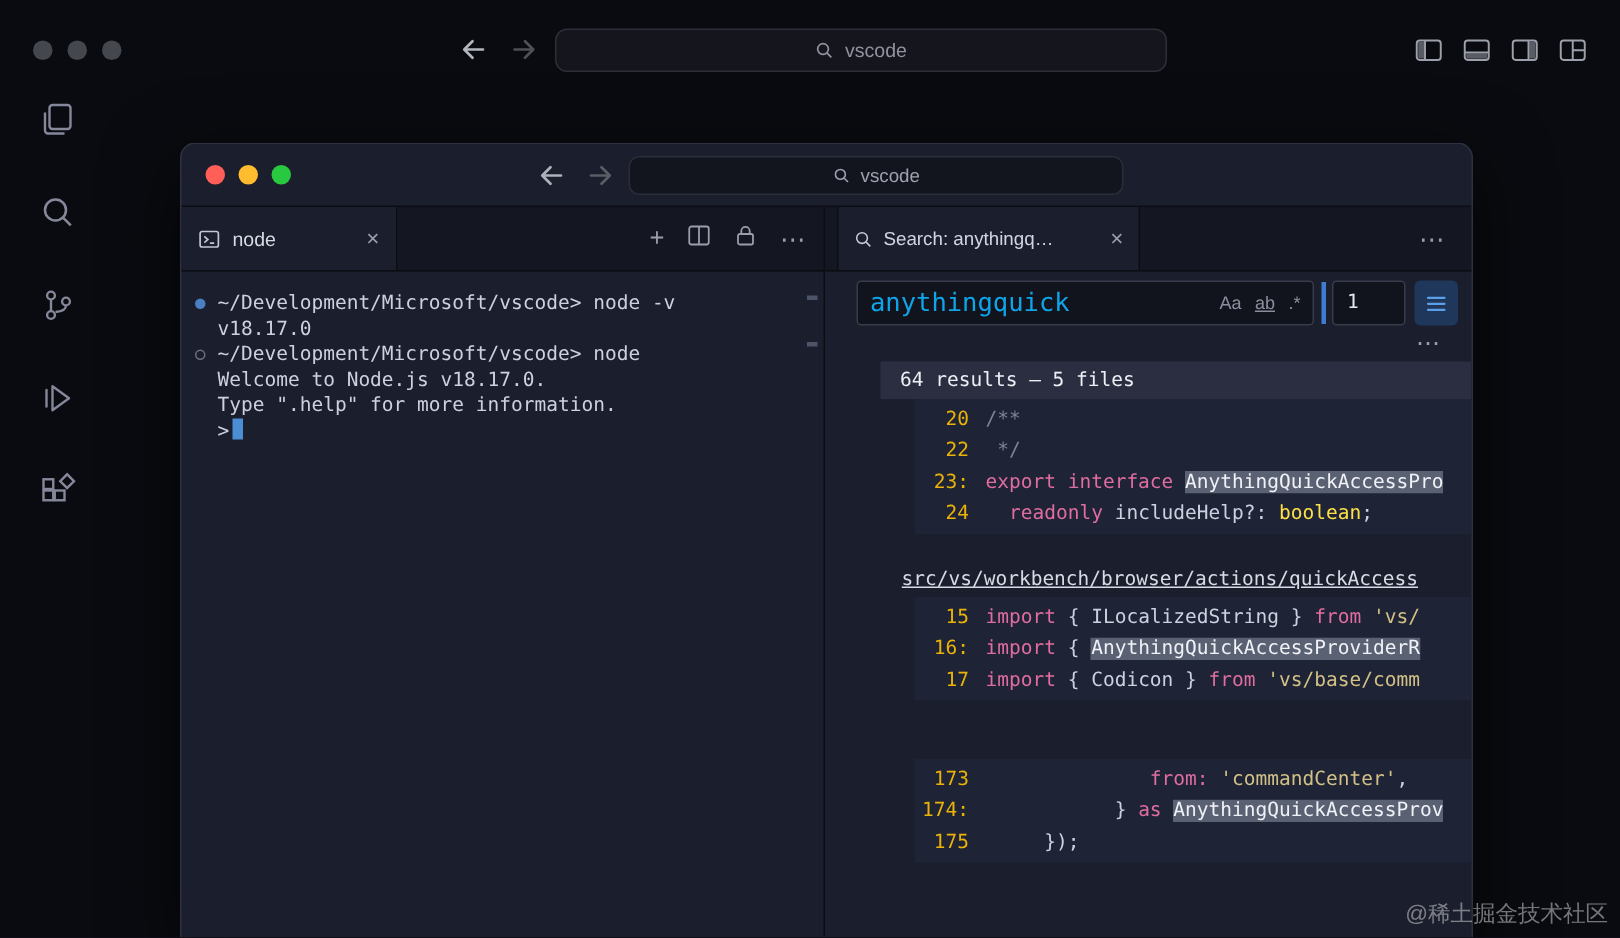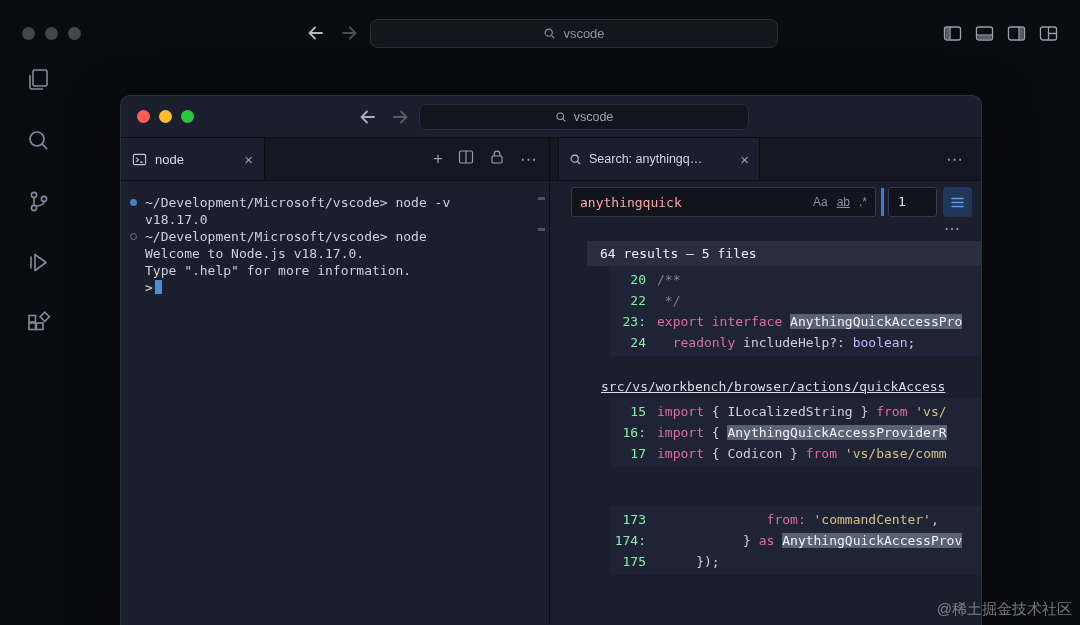--- a/index.html
+++ b/index.html
@@ -66,48 +66,48 @@
   .t-dot.pending{background:transparent;border:1.5px solid #6b7183;width:7px;height:7px}
   .t-cursor{display:inline-block;width:7px;height:14px;background:#4a8ed6;vertical-align:-2px;margin-left:2px}
   .ruler-mark{position:absolute;right:4px;width:7px;height:3px;background:#4d5468}
 
   .search-pane{flex:1;position:relative;font-family:"DejaVu Sans Mono",monospace;overflow:hidden}
   .controls{position:relative;height:60px}
   .search-input-box{position:absolute;left:21px;top:6px;width:305px;height:30px;
     background:#11131d;border:1px solid #383b49;border-radius:3px;
     display:flex;align-items:center;padding:0 8px;gap:9px}
   .search-input-box input{flex:1;background:transparent;border:none;outline:none;
-    color:#fca5a5;font-size:13px;font-family:"DejaVu Sans Mono",monospace;min-width:0}
+    color:#0ea5e9;font-size:17px;font-family:"DejaVu Sans Mono",monospace;min-width:0}
   .toggle{color:#8b8e9d;font-size:12px;font-family:"Liberation Sans",sans-serif}
   .toggle.ww{text-decoration:underline}
   .blue-sep{position:absolute;left:331px;top:7px;width:3px;height:28px;background:#3f7bd0}
   .count-box{position:absolute;left:338px;top:6px;width:49px;height:30px;
     background:#11131d;border:1px solid #383b49;border-radius:3px;
     color:#e4e7f0;font-size:13px;line-height:28px;padding-left:9px}
   .list-btn{position:absolute;left:393px;top:6px;width:29px;height:30px;
     background:#20375c;border-radius:4px;display:flex;align-items:center;justify-content:center}
   .list-btn svg{width:17px;height:17px}
   .more-toggle{position:absolute;left:394px;top:38px;color:#9a9dab;font-size:16px;
     font-family:"Liberation Sans",sans-serif}
 
   .results-header{margin-left:37px;height:25px;background:#2a2e40;color:#edeff6;
     font-size:13px;line-height:25px;padding-left:13px}
   .file-link{margin:23px 0 4px 51px;color:#d8dbe6;font-size:13px;
     text-decoration:underline;white-space:nowrap;overflow:hidden}
   .code-block{margin-left:60px;background:#1f2336;padding:3px 0}
   .code-block + .code-block{margin-top:39px}
   .code-line{display:flex;height:21px;align-items:center;font-size:13px}
-  .ln{width:36px;flex-shrink:0;text-align:right;color:#86efac}
+  .ln{width:36px;flex-shrink:0;text-align:right;color:#eab308}
   .code{margin-left:11px;white-space:pre;overflow:hidden}
   .sg-comment{color:#7d8296}
   .sg-keyword{color:#df6da0}
   .sg-prop{color:#df6da0}
   .sg-plain{color:#ccd1e0}
   .sg-string{color:#d2c186}
-  .sg-type{color:#c4b5fd}
+  .sg-type{color:#fde047}
   .sg-match{background:#5a6173;color:#f0f2f7}
 
   .watermark{position:absolute;right:8px;bottom:6px;color:rgba(205,205,210,.55);font-size:15px}
 </style>
 </head>
 <body>
 
 <div class="outer-titlebar">
   <div class="outer-dots">
     <span></span>

